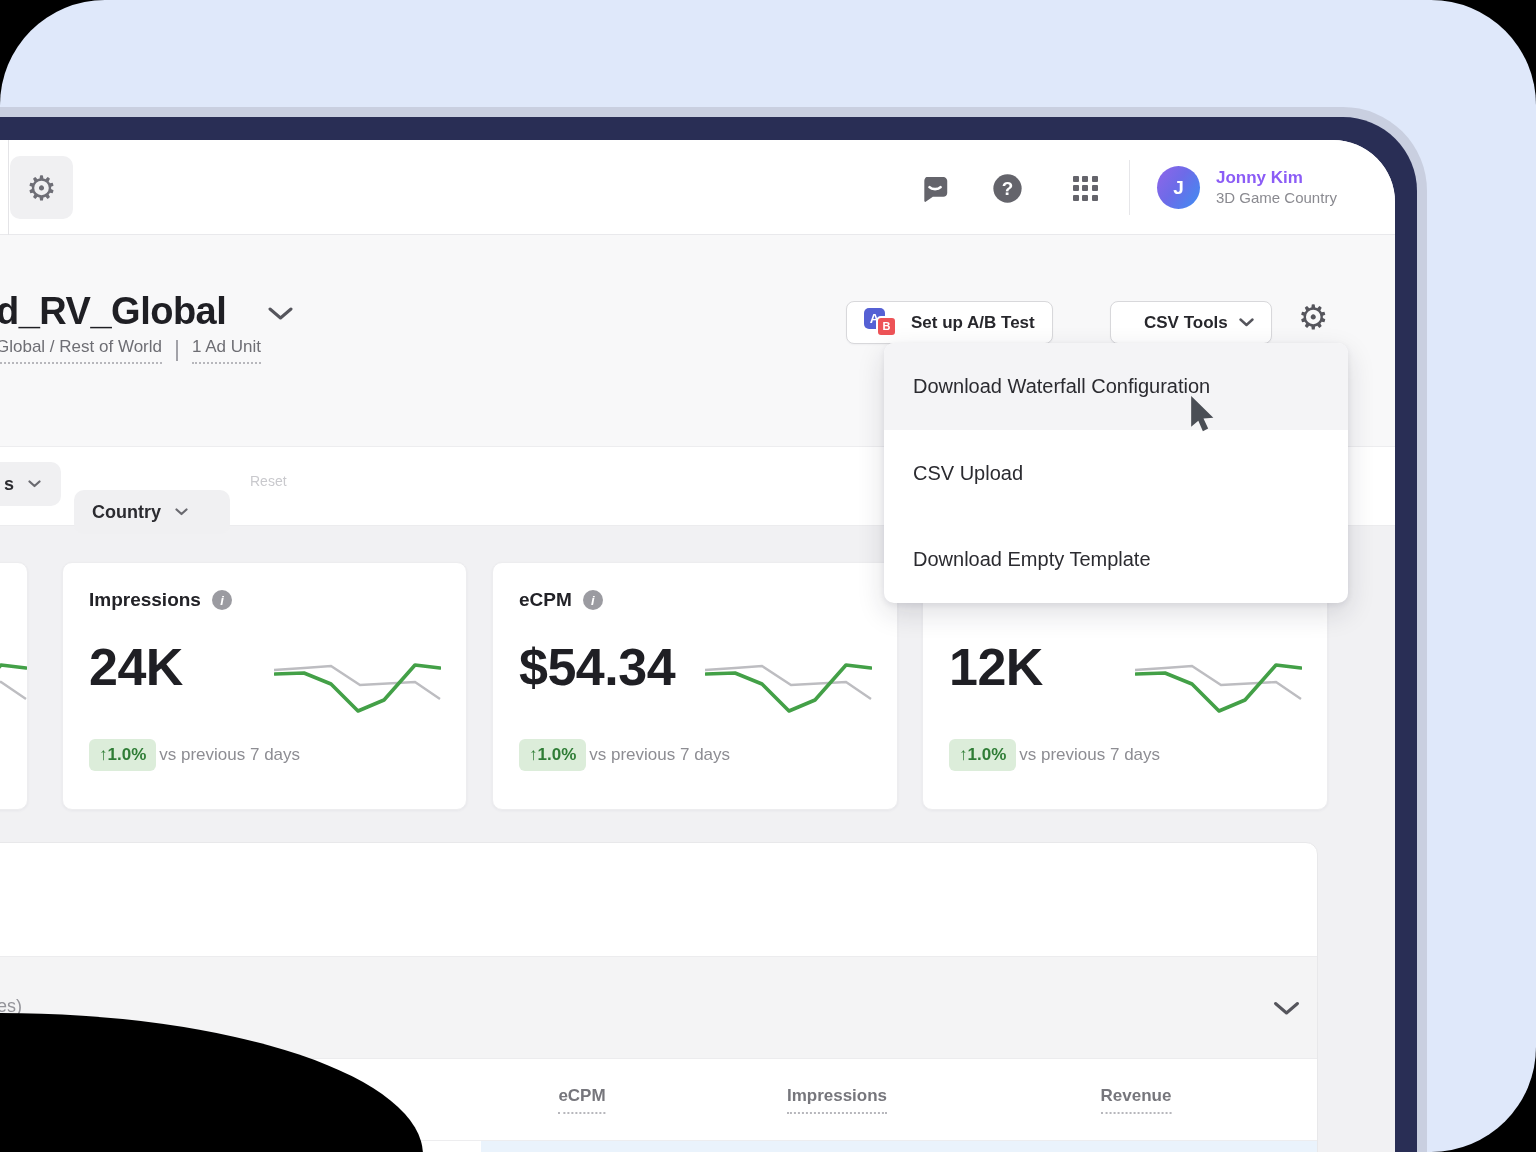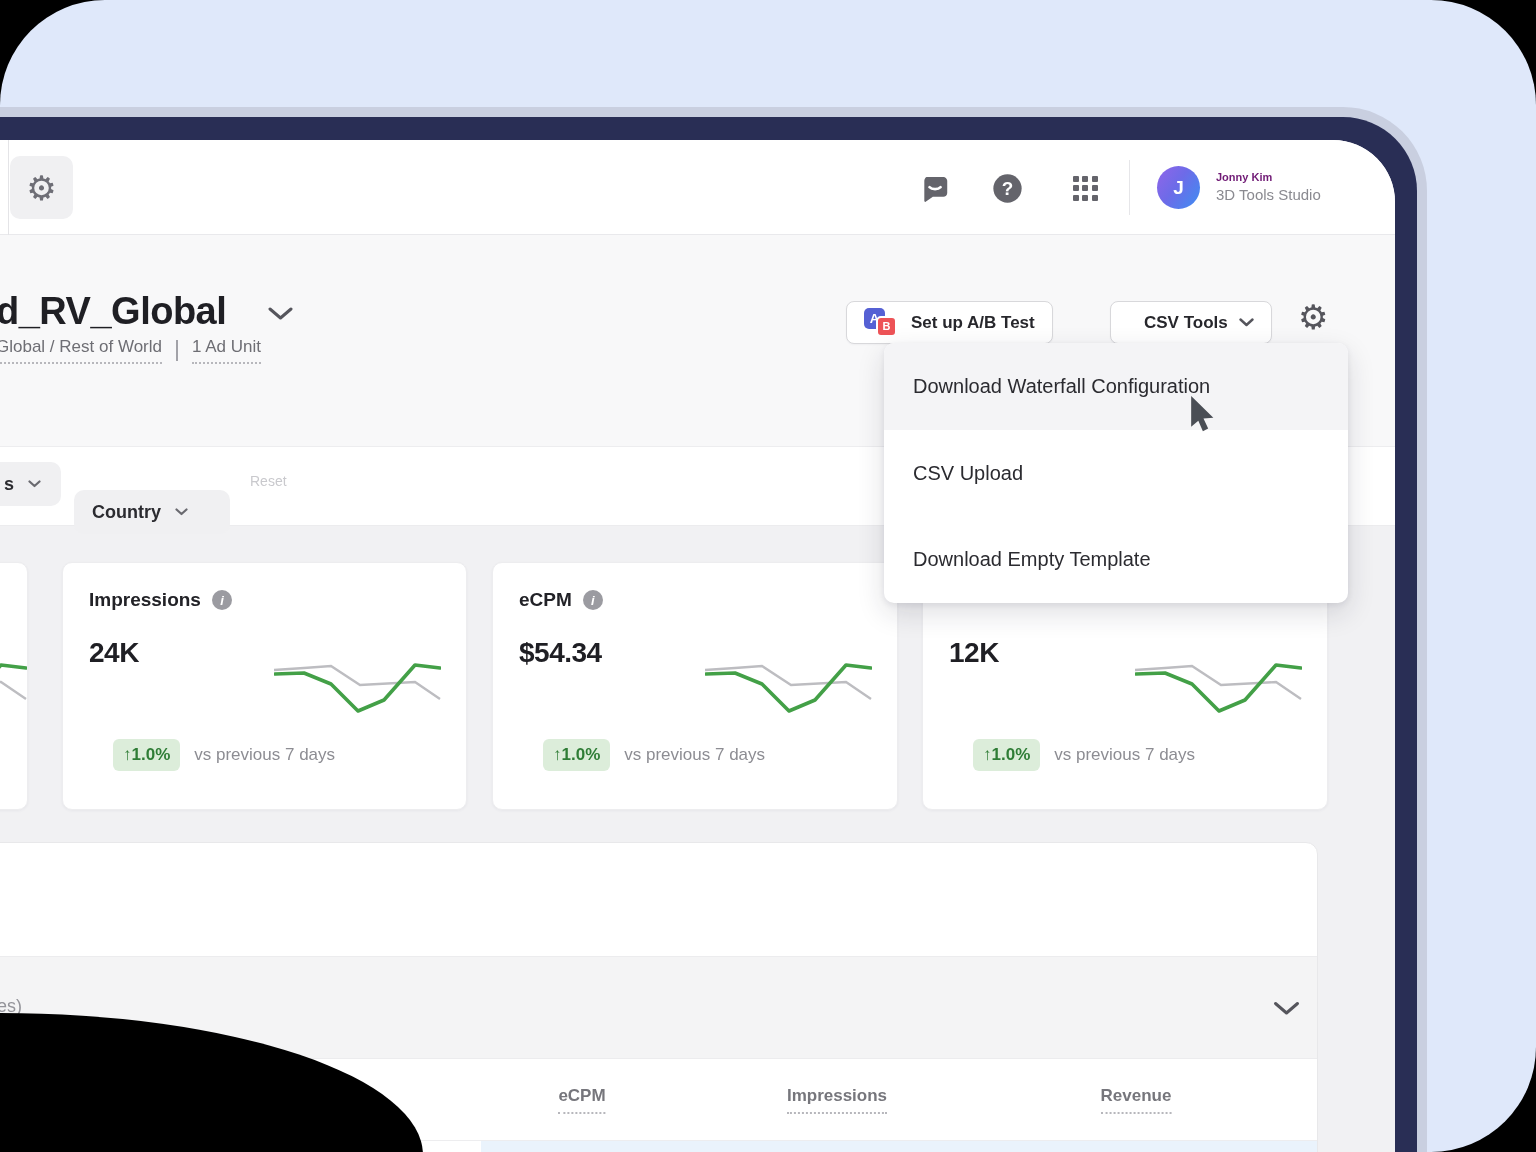--- a/index.html
+++ b/index.html
@@ -34,21 +34,21 @@
   .gear-glyph { font-size:34px; line-height:1; color:#6e6e76; }
   .top-icon-btn { position:absolute; top:30px; width:36px; height:36px; display:flex;
                   align-items:center; justify-content:center; cursor:pointer; }
   .grid-icon { display:grid; grid-template-columns:repeat(3,6px); grid-template-rows:repeat(3,6px); gap:3.5px; }
   .grid-icon i { background:#64646b; border-radius:1px; }
   .topbar-divider { position:absolute; left:1209px; top:20px; width:1px; height:55px; background:#e6e6e9; }
   .user { position:absolute; left:1237px; top:26px; display:flex; gap:16px; align-items:center; cursor:pointer; }
   .avatar { width:43px; height:43px; border-radius:50%; color:#fff; font-weight:700; font-size:19px;
             display:flex; align-items:center; justify-content:center;
             background:linear-gradient(125deg,#8d66e9 5%,#6d6be8 45%,#3e8ef2 100%); }
-  .user-name { font-size:11px; font-weight:700; color:#701a75; line-height:1.25; }
+  .user-name { font-size:17px; font-weight:700; color:#8b5cf6; line-height:1.25; }
   .user-org  { font-size:15px; color:#8a8a90; line-height:1.3; }
 
   
   .page-title { position:absolute; left:76px; top:150px; font-size:38px; font-weight:700;
                 letter-spacing:-0.5px; color:#1f1f24; }
   .title-chevron { position:absolute; left:348px; top:167px; cursor:pointer; }
   .breadcrumbs { position:absolute; left:76px; top:197px; display:flex; align-items:center; gap:14px;
                  font-size:17px; color:#6e6e74; }
   .dotted { border-bottom:2px dotted #b7b7bc; padding-bottom:5px; cursor:pointer; }
   .bc-sep { width:2px; height:21px; background:#a2a2a8; }
@@ -80,23 +80,23 @@
            border-radius:10px; box-shadow:0 1px 3px rgba(40,40,70,.05); }
   .mcard-0 { left:0; width:108px; }
   .mcard-1 { left:142px; width:405px; }
   .mcard-2 { left:572px; width:406px; }
   .mcard-3 { left:1002px; width:406px; }
   .m-head { position:absolute; left:26px; top:26px; display:flex; align-items:center; gap:11px; }
   .m-title { font-size:19px; font-weight:700; color:#222227; }
   .info-icon { width:20px; height:20px; border-radius:50%; background:#9b9ba1; color:#fff;
                font-size:13px; font-weight:700; font-style:italic; display:flex; align-items:center;
                justify-content:center; cursor:pointer; }
-  .m-value { position:absolute; left:26px; top:74px; font-size:28px; font-weight:700;
+  .m-value { position:absolute; left:26px; top:74px; font-size:52px; font-weight:700;
              letter-spacing:-0.5px; color:#1f1f24; }
-  .m-badge-row { position:absolute; left:26px; top:176px; display:flex; align-items:center; gap:14px;margin-left:24px; }
+  .m-badge-row { position:absolute; left:26px; top:176px; display:flex; align-items:center; gap:3px; }
   .badge-up { background:#dcedda; color:#2f7d36; font-size:17px; font-weight:700;
               padding:6px 10px; border-radius:6px; }
   .compare { font-size:17px; color:#8d8d93; }
   .sparkline { position:absolute; top:98px; right:25px; }
   .mcard-0 .sparkline { right:0; }
 
   
   .bigcard { position:absolute; left:0; top:702px; right:77px; height:520px; background:#fff;
              border:1px solid #e8e8ea; border-radius:12px 12px 0 0; }
   .band-gray { position:absolute; left:0; right:0; top:113px; height:103px; background:#f4f4f5;
@@ -166,21 +166,21 @@
                 <i></i>
             </span>
           </div>
 
           <div class="topbar-divider"></div>
 
           <div class="user">
             <div class="avatar">J</div>
             <div>
               <div class="user-name">Jonny Kim</div>
-              <div class="user-org">3D Tools Studio</div>
+              <div class="user-org">3D Game Country</div>
             </div>
           </div>
         </div>
 
         <div class="title-section"></div>
         <div class="page-title">d_RV_Global</div>
         <div class="title-chevron">
           <svg width="25" height="14" viewBox="0 0 25 14">
             <polyline points="2,2 12.5,11 23,2" stroke="#55555c" stroke-width="3" fill="none" stroke-linecap="round" stroke-linejoin="round"></polyline>
           </svg>

